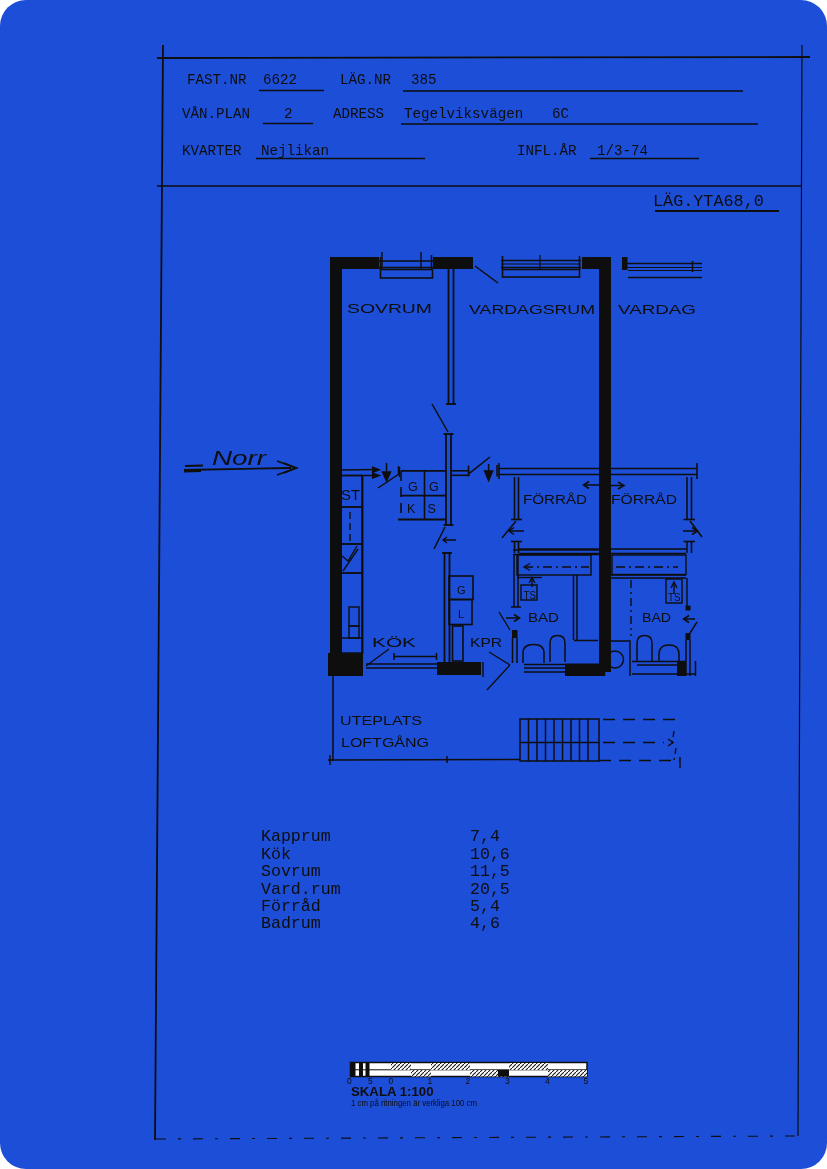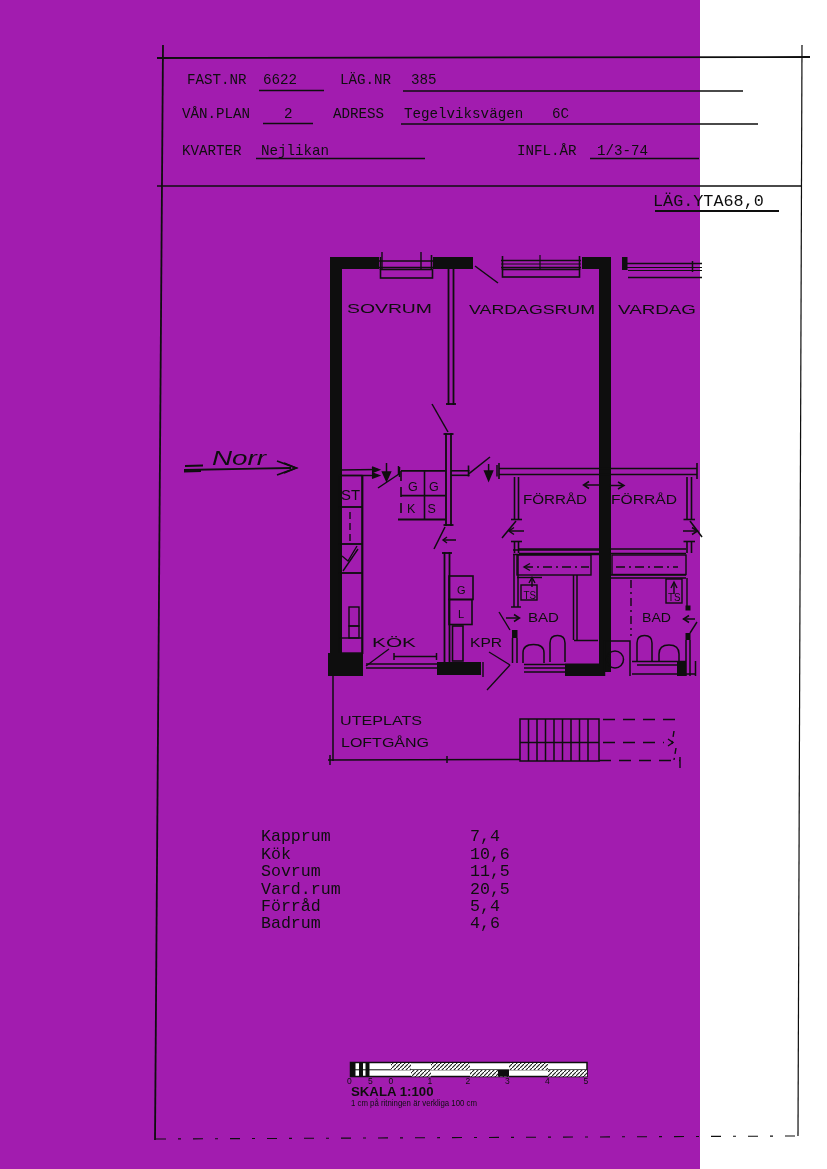--- a/index.html
+++ b/index.html
@@ -1,16 +1,16 @@
 <!DOCTYPE html>
 <html><head>
 <meta charset="utf-8">
 <style>
 html,body{margin:0;padding:0;background:#fff;}
-#page{width:700px;height:1169px;position:relative;background:#a21caf;}
+#page{width:827px;height:1169px;position:relative;background:#1d4ed8;border-radius:26px;}
 text{fill:#0e0e0e;}
 .mono{font-family:"Liberation Mono",monospace;font-size:14.2px;}
 .mono2{font-family:"Liberation Mono",monospace;font-size:16.6px;}
 .hand{font-family:"Liberation Sans",sans-serif;}
 </style>
 </head>
 <body>
 <div id="page">
 <svg width="827" height="1169" viewBox="0 0 827 1169">
 <defs>

